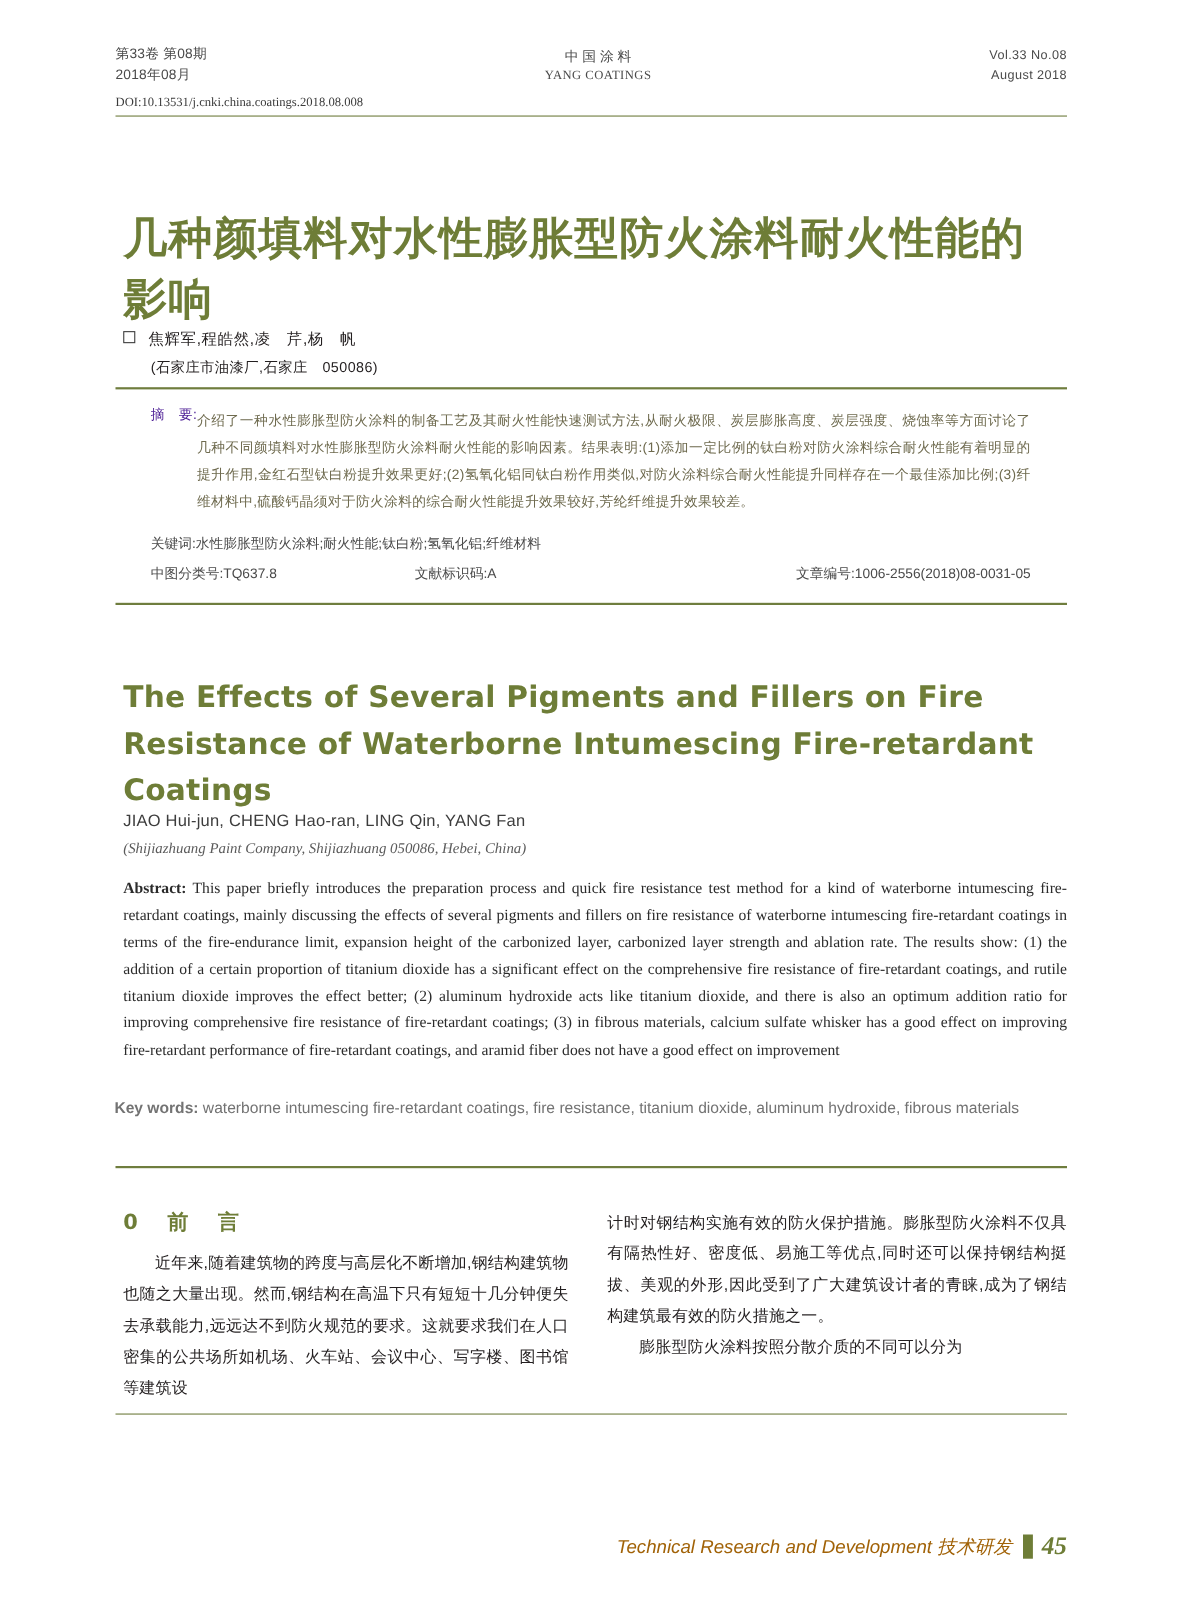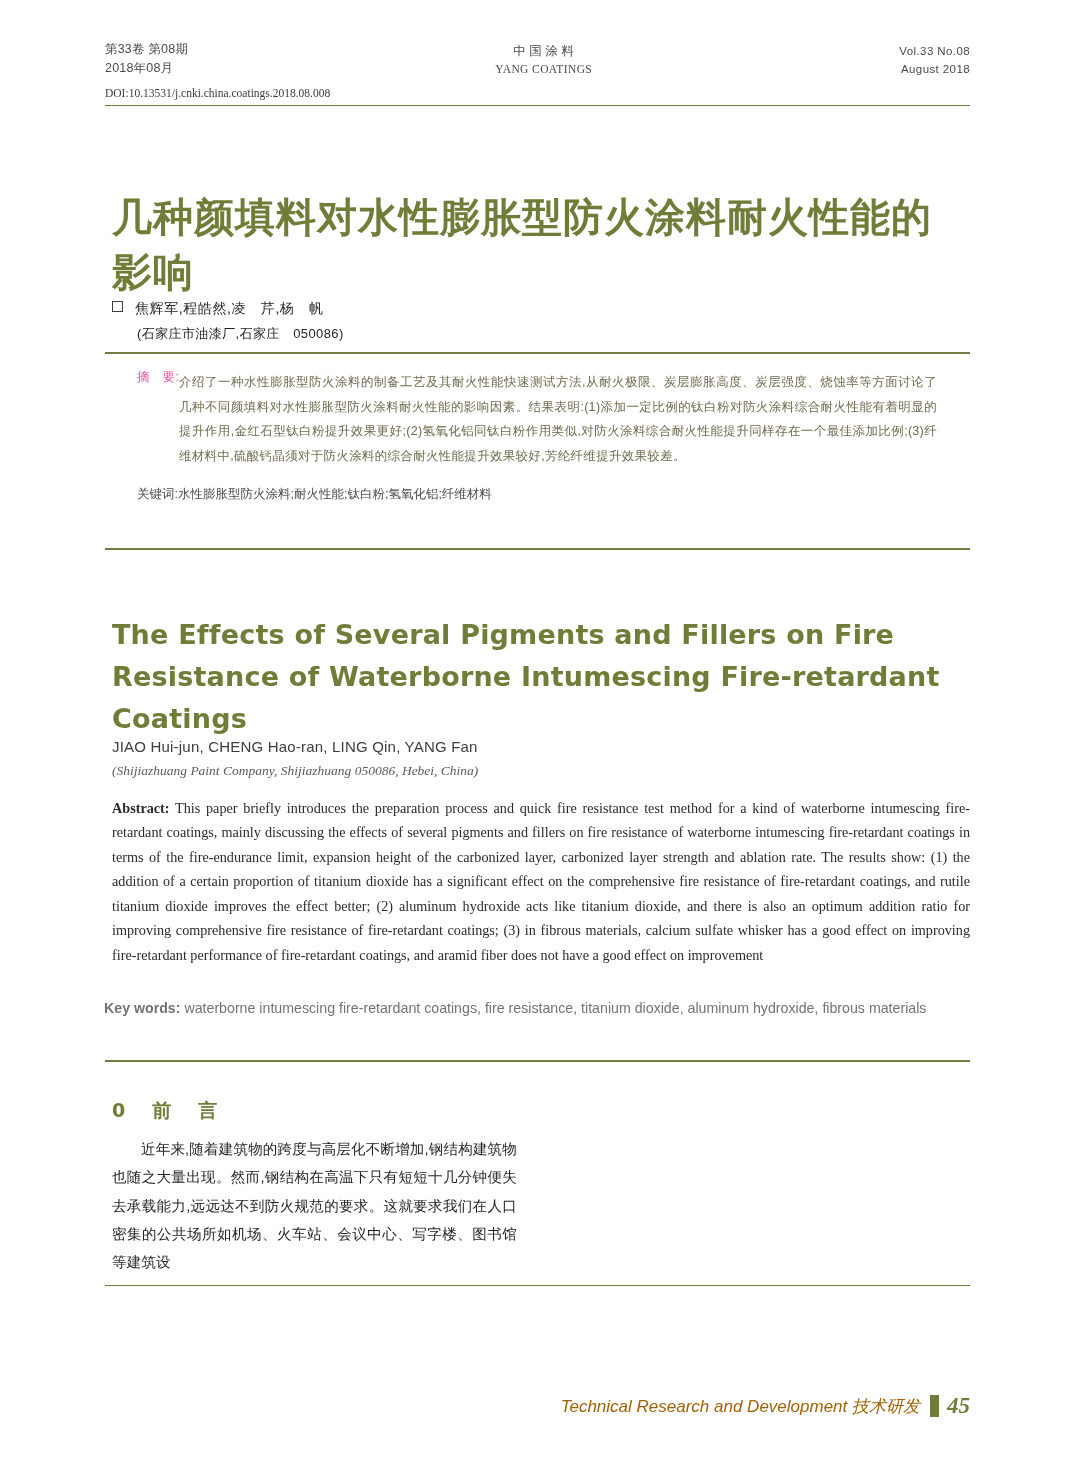--- a/index.html
+++ b/index.html
@@ -114,21 +114,21 @@
     position: absolute;
     left: 137px;
     top: 365px;
     width: 800px;
     font-size: 12.5px;
     line-height: 1.95;
     color: #6e6a4e;
     letter-spacing: .3px;
   }
   .cn-abs .lbl {
-    color: #ec4899;
+    color: #4c1d95;
     margin-right: 6px;
   }
   .cn-abs-body {
     display: block;
     margin-left: 42px;
     margin-top: -19px;
     text-align: justify;
   }
   .cn-keywords {
     position: absolute;
@@ -339,39 +339,48 @@
     <span class="mark"></span><span>焦辉军,程皓然,凌　芹,杨　帆</span>
   </div>
   <div class="affil-cn">(石家庄市油漆厂,石家庄　050086)</div>
   <div class="rule-cn"></div>
 
   <div class="cn-abs">
     <span class="lbl">摘　要:</span>
     <span class="cn-abs-body">介绍了一种水性膨胀型防火涂料的制备工艺及其耐火性能快速测试方法,从耐火极限、炭层膨胀高度、炭层强度、烧蚀率等方面讨论了几种不同颜填料对水性膨胀型防火涂料耐火性能的影响因素。结果表明:(1)添加一定比例的钛白粉对防火涂料综合耐火性能有着明显的提升作用,金红石型钛白粉提升效果更好;(2)氢氧化铝同钛白粉作用类似,对防火涂料综合耐火性能提升同样存在一个最佳添加比例;(3)纤维材料中,硫酸钙晶须对于防火涂料的综合耐火性能提升效果较好,芳纶纤维提升效果较差。</span>
   </div>
   <div class="cn-keywords">关键词:水性膨胀型防火涂料;耐火性能;钛白粉;氢氧化铝;纤维材料</div>
+  <div class="cn-codes">
+    <span>中图分类号:TQ637.8</span>
+    <span>文献标识码:A</span>
+    <span>文章编号:1006-2556(2018)08-0031-05</span>
+  </div>
 
   <div class="rule-mid"></div>
 
   <h2 class="en-title">The Effects of Several Pigments and Fillers on Fire Resistance of Waterborne Intumescing Fire-retardant Coatings</h2>
   <div class="en-authors">JIAO Hui-jun, CHENG Hao-ran, LING Qin, YANG Fan</div>
   <div class="en-affil">(Shijiazhuang Paint Company, Shijiazhuang 050086, Hebei, China)</div>
 
   <div class="en-abs">
     <b>Abstract:</b><span> This paper briefly introduces the preparation process and quick fire resistance test method for a kind of waterborne intumescing fire-retardant coatings, mainly discussing the effects of several pigments and fillers on fire resistance of waterborne intumescing fire-retardant coatings in terms of the fire-endurance limit, expansion height of the carbonized layer, carbonized layer strength and ablation rate. The results show: (1) the addition of a certain proportion of titanium dioxide has a significant effect on the comprehensive fire resistance of fire-retardant coatings, and rutile titanium dioxide improves the effect better; (2) aluminum hydroxide acts like titanium dioxide, and there is also an optimum addition ratio for improving comprehensive fire resistance of fire-retardant coatings; (3) in fibrous materials, calcium sulfate whisker has a good effect on improving fire-retardant performance of fire-retardant coatings, and aramid fiber does not have a good effect on improvement</span>
   </div>
   <div class="en-kw">
     <b>Key words:</b><span> waterborne intumescing fire-retardant coatings, fire resistance, titanium dioxide, aluminum hydroxide, fibrous materials</span>
   </div>
 
   <div class="rule-bottom-abs"></div>
 
   <div class="section-h">0　前　言</div>
   <div class="col-left">
     <span class="indent">近年来,随着建筑物的跨度与高层化不断增加,钢结构建筑物也随之大量出现。然而,钢结构在高温下只有短短十几分钟便失去承载能力,远远达不到防火规范的要求。这就要求我们在人口密集的公共场所如机场、火车站、会议中心、写字楼、图书馆等建筑设</span>
+  </div>
+  <div class="col-right">
+    <span>计时对钢结构实施有效的防火保护措施。膨胀型防火涂料不仅具有隔热性好、密度低、易施工等优点,同时还可以保持钢结构挺拔、美观的外形,因此受到了广大建筑设计者的青睐,成为了钢结构建筑最有效的防火措施之一。</span>
+    <span class="indent">膨胀型防火涂料按照分散介质的不同可以分为</span>
   </div>
 
   <div class="rule-foot"></div>
 
   <div class="footer">
     <span class="ftxt">Technical Research and Development 技术研发</span>
     <span class="fbar"></span>
     <span class="fnum">45</span>
   </div>
 

